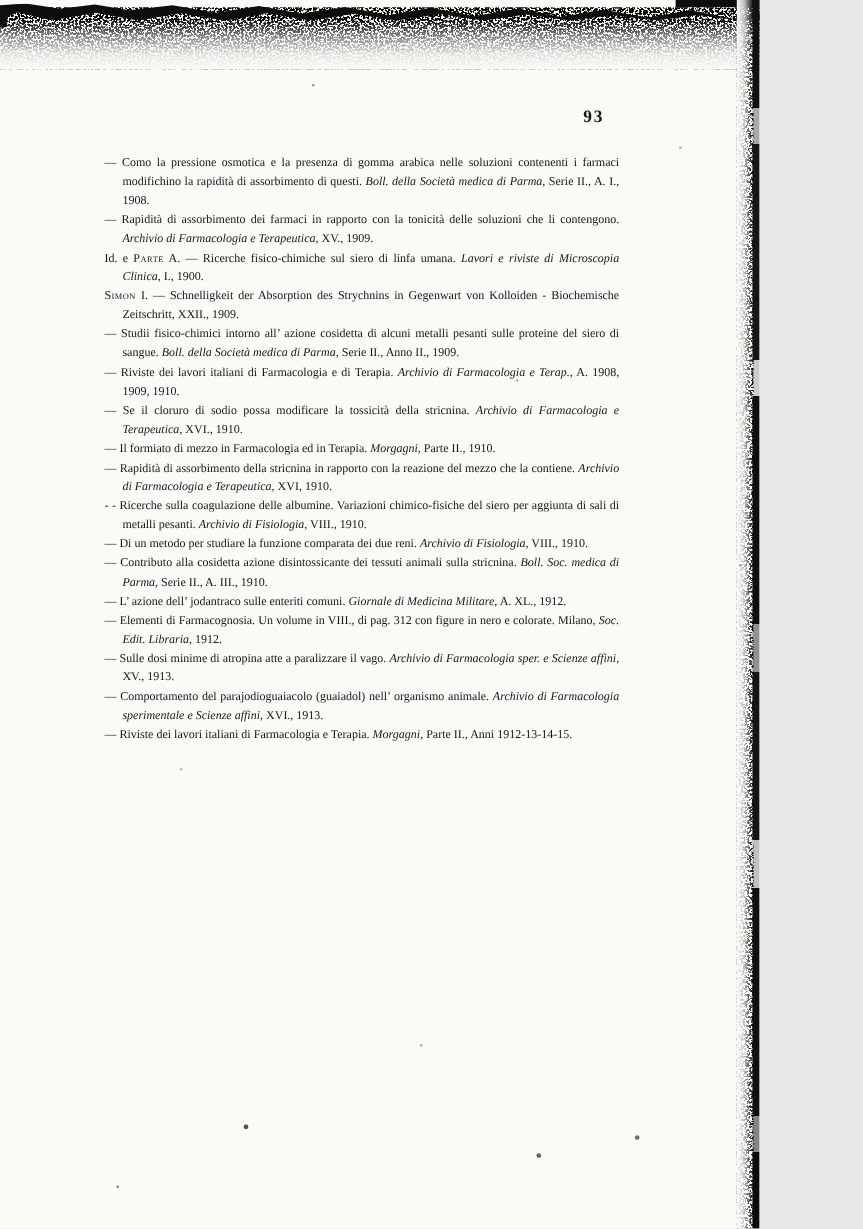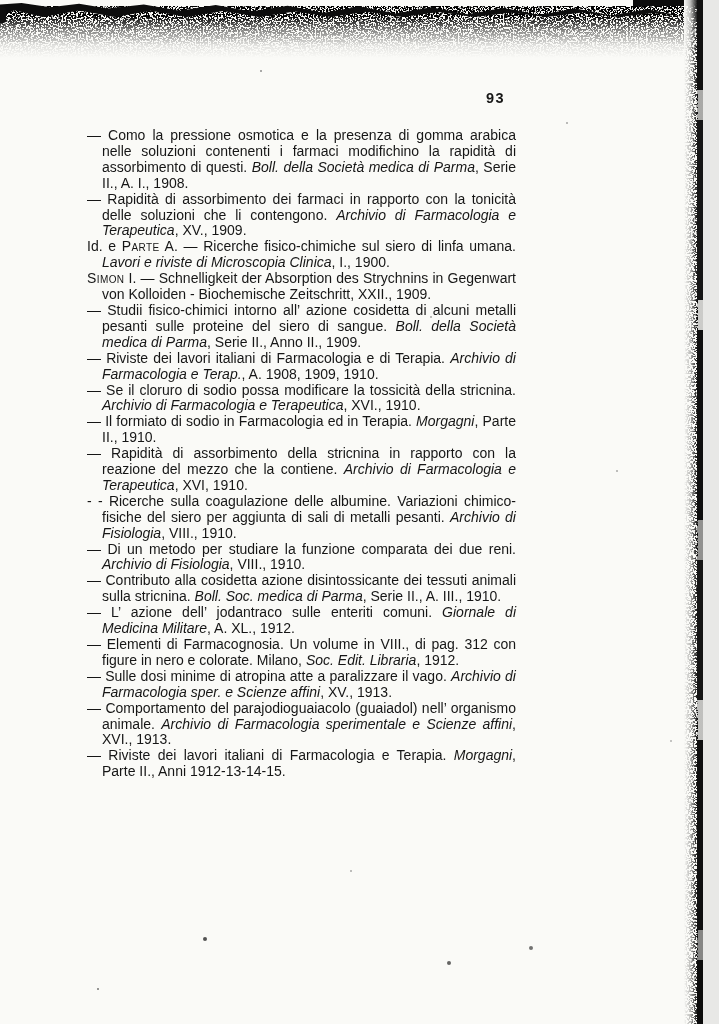--- a/index.html
+++ b/index.html
@@ -1,22 +1,22 @@
 <!DOCTYPE html>
 <html lang="it"><head>
 <meta charset="utf-8">
 <style>
   html, body { margin: 0; padding: 0; background: #e8e8e6; }
   .page {
     position: relative;
-    width: 703px;
+    width: 633px;
     height: 1024px;
     background: #fafaf7;
     overflow: hidden;
-    font-family: Liberation Sans, sans-serif;
+    font-family: Liberation Serif, serif;
     color: #161616;
   }
 
   
   .top-bar {
     position: absolute; left: 0; top: 3px; width: 719px; height: 14px;
     background: #0d0d0d;
     clip-path: polygon(0 10%, 3% 0, 7% 30%, 11% 5%, 15% 40%, 20% 10%, 25% 55%,
       30% 15%, 35% 60%, 40% 20%, 45% 70%, 50% 25%, 55% 75%, 60% 30%, 65% 80%,
       70% 35%, 75% 85%, 80% 40%, 85% 90%, 90% 45%, 95% 95%, 100% 0,
@@ -73,21 +73,21 @@
     border-radius: 50%;
   }
 
   
   .page-number {
     position: absolute; left: 486px; top: 90px;
     font-size: 14.5px; letter-spacing: 1.5px; font-weight: bold;
   }
   .bib {
     position: absolute; left: 87px; top: 128px; width: 429px;
-    font-size: 14px; line-height: 15.9px;
+    font-size: 10px; line-height: 15.9px;
     text-align: justify;
   }
   .entry { margin: 0; padding-left: 15px; text-indent: -15px; }
   .entry i { font-style: italic; }
   .entry .sc { font-variant: small-caps; letter-spacing: 0.4px; }
 </style>
 </head>
 <body>
 
 <div class="page">
@@ -118,21 +118,21 @@
   <div class="page-number">93</div>
 
   <div class="bib">
       <p class="entry"><span>— Como la pressione osmotica e la presenza di gomma arabica nelle soluzioni contenenti i farmaci modifichino la rapidità di assorbimento di questi. </span><i>Boll. della Società medica di Parma</i><span>, Serie II., A. I., 1908.</span></p>
       <p class="entry"><span>— Rapidità di assorbimento dei farmaci in rapporto con la tonicità delle soluzioni che li contengono. </span><i>Archivio di Farmacologia e Terapeutica</i><span>, XV., 1909.</span></p>
       <p class="entry"><span>Id. e </span><span class="sc">Parte</span><span> A. — Ricerche fisico-chimiche sul siero di linfa umana. </span><i>Lavori e riviste di Microscopia Clinica</i><span>, I., 1900.</span></p>
       <p class="entry"><span class="sc">Simon</span><span> I. — Schnelligkeit der Absorption des Strychnins in Gegenwart von Kolloiden - Biochemische Zeitschritt, XXII., 1909.</span></p>
       <p class="entry"><span>— Studii fisico-chimici intorno all’ azione cosidetta di alcuni metalli pesanti sulle proteine del siero di sangue. </span><i>Boll. della Società medica di Parma</i><span>, Serie II., Anno II., 1909.</span></p>
       <p class="entry"><span>— Riviste dei lavori italiani di Farmacologia e di Terapia. </span><i>Archivio di Farmacologia e Terap.</i><span>, A. 1908, 1909, 1910.</span></p>
       <p class="entry"><span>— Se il cloruro di sodio possa modificare la tossicità della stricnina. </span><i>Archivio di Farmacologia e Terapeutica</i><span>, XVI., 1910.</span></p>
-      <p class="entry"><span>— Il formiato di sodio in Farmacologia ed in Terapia. </span><i>Morgagni</i><span>, Parte II., 1910.</span></p>
+      <p class="entry"><span>— Il formiato di mezzo in Farmacologia ed in Terapia. </span><i>Morgagni</i><span>, Parte II., 1910.</span></p>
       <p class="entry"><span>— Rapidità di assorbimento della stricnina in rapporto con la reazione del mezzo che la contiene. </span><i>Archivio di Farmacologia e Terapeutica</i><span>, XVI, 1910.</span></p>
       <p class="entry"><span>- - Ricerche sulla coagulazione delle albumine. Variazioni chimico-fisiche del siero per aggiunta di sali di metalli pesanti. </span><i>Archivio di Fisiologia</i><span>, VIII., 1910.</span></p>
       <p class="entry"><span>— Di un metodo per studiare la funzione comparata dei due reni. </span><i>Archivio di Fisiologia</i><span>, VIII., 1910.</span></p>
       <p class="entry"><span>— Contributo alla cosidetta azione disintossicante dei tessuti animali sulla stricnina. </span><i>Boll. Soc. medica di Parma</i><span>, Serie II., A. III., 1910.</span></p>
       <p class="entry"><span>— L’ azione dell’ jodantraco sulle enteriti comuni. </span><i>Giornale di Medicina Militare</i><span>, A. XL., 1912.</span></p>
       <p class="entry"><span>— Elementi di Farmacognosia. Un volume in VIII., di pag. 312 con figure in nero e colorate. Milano, </span><i>Soc. Edit. Libraria</i><span>, 1912.</span></p>
       <p class="entry"><span>— Sulle dosi minime di atropina atte a paralizzare il vago. </span><i>Archivio di Farmacologia sper. e Scienze affini</i><span>, XV., 1913.</span></p>
       <p class="entry"><span>— Comportamento del parajodioguaiacolo (guaiadol) nell’ organismo animale. </span><i>Archivio di Farmacologia sperimentale e Scienze affini</i><span>, XVI., 1913.</span></p>
       <p class="entry"><span>— Riviste dei lavori italiani di Farmacologia e Terapia. </span><i>Morgagni</i><span>, Parte II., Anni 1912-13-14-15.</span></p>
     </div>

